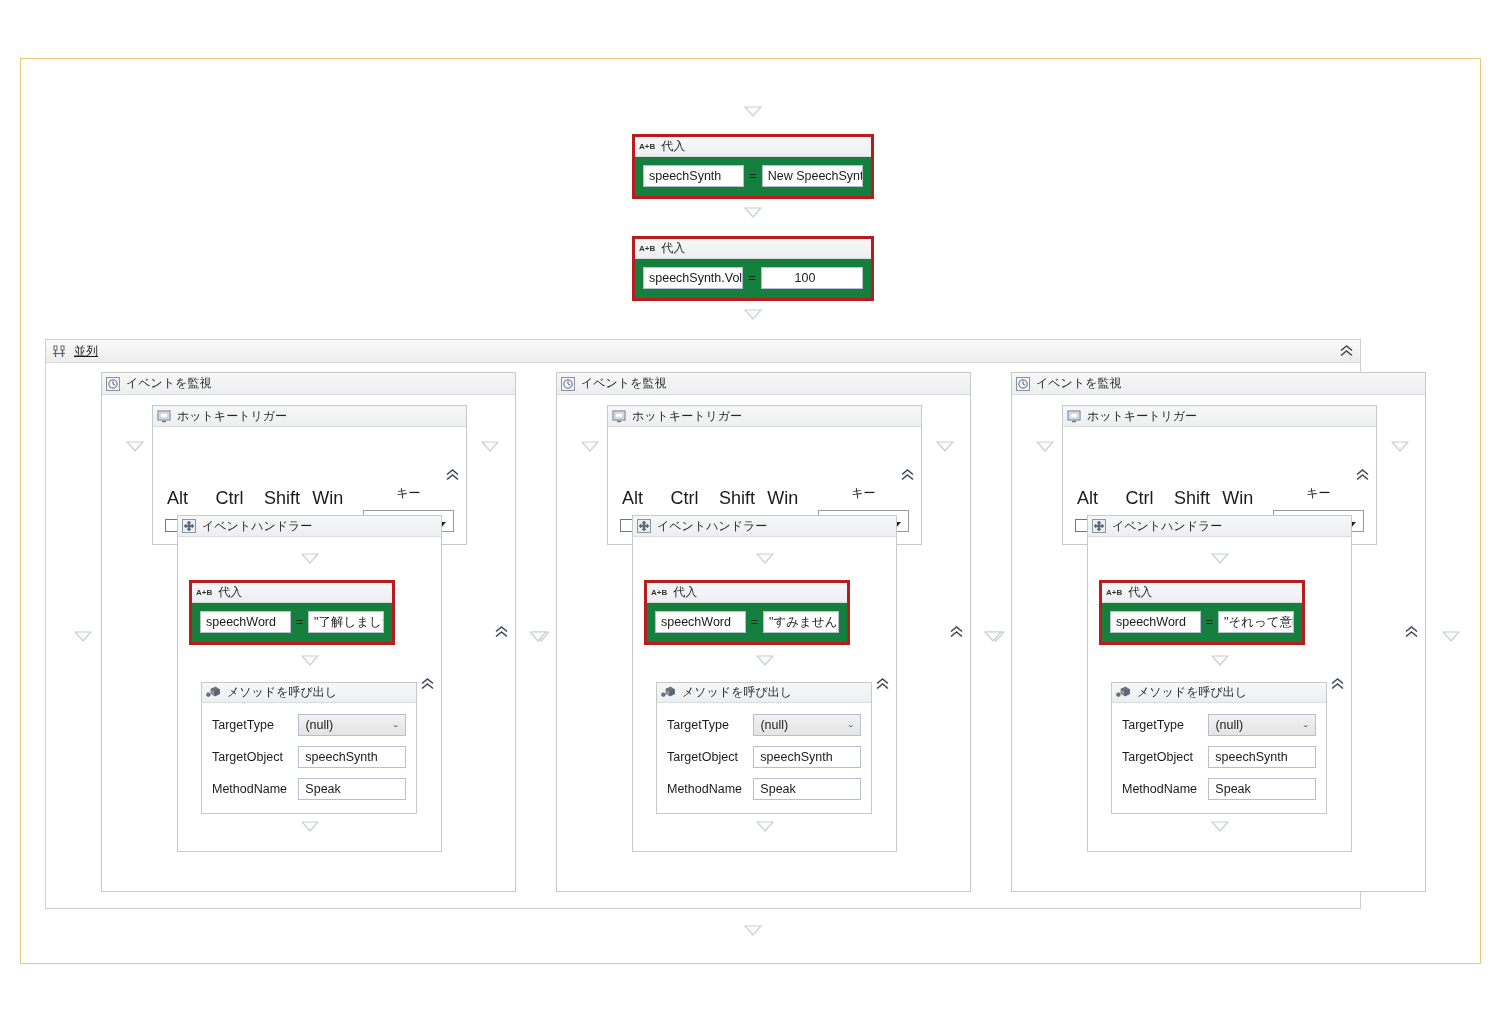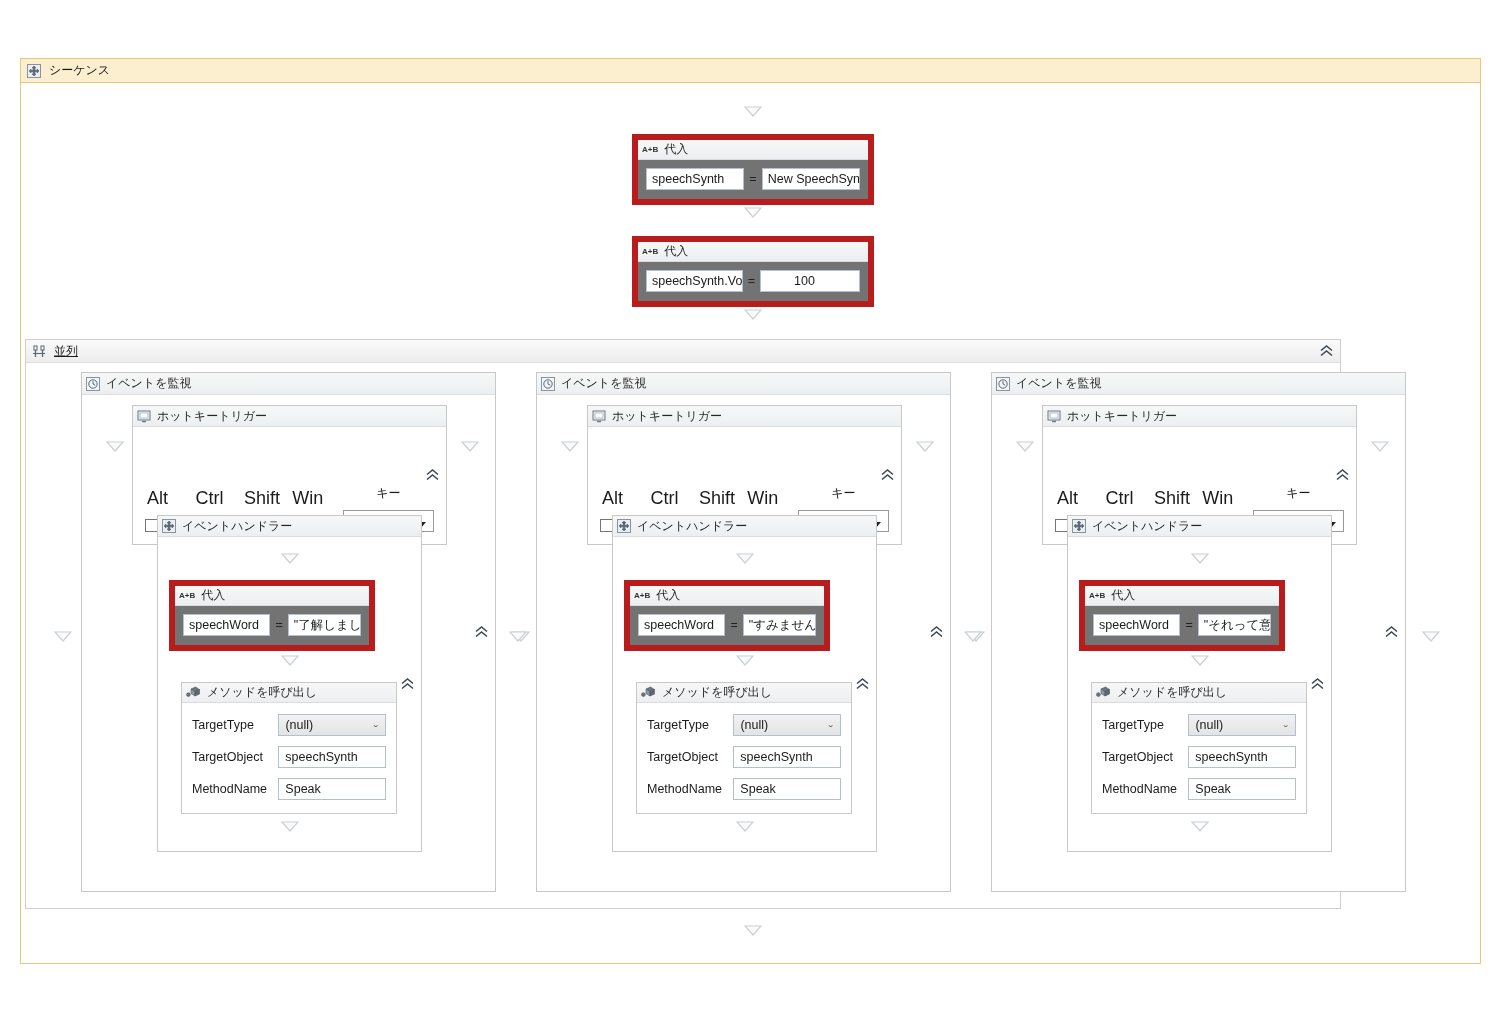--- a/index.html
+++ b/index.html
@@ -49,21 +49,21 @@
     padding: 0 6px;
     box-sizing: border-box;
     background: #fcefcf;
     border-bottom: 1px solid #e8c97a;
     font-size: 12px;
   }
 
   
   #parallel {
     position: absolute;
-    left: 4px;
+    left: 24px;
     top: 280px;
     width: 1316px;
     height: 570px;
     border: 1px solid #cfcfcf;
     box-sizing: border-box;
     background: #fff;
     text-decoration: underline;
   }
   #parallel > .par-header {
     display: flex;
@@ -155,21 +155,21 @@
     left: 75px;
     top: 142px;
     width: 265px;
     height: 337px;
     border: 1px solid #c8c8c8;
     background: #fff;
     box-sizing: border-box;
   }
 
   
-  .assign { border: 6px solid #b91c1c; background: #737373; box-sizing: border-box; }
+  .assign { border: 3px solid #b91c1c; background: #15803d; box-sizing: border-box; }
   .assign .act-header { height: 20px; }
   .assign-row {
     display: flex;
     align-items: center;
     padding: 8px 8px 9px 8px;
     gap: 4px;
   }
   .abox {
     height: 22px;
     border: 1px solid #b6bfd0;
@@ -252,29 +252,20 @@
     color: #333;
     font-family: "Liberation Sans", sans-serif;
     white-space: nowrap;
   }
 </style>
 </head>
 <body>
 
 <div id="sequence">
 
-  <div class="seq-header">
-    <span class="ico">
-      <svg width="14" height="14" viewBox="0 0 14 14">
-        <rect x="0.5" y="0.5" width="13" height="13" fill="#e9eef3" stroke="#8a93a0"></rect>
-        <path d="M7 2 L9 4 H7.8 V6.2 H10 V5 L12 7 L10 9 V7.8 H7.8 V10 H9 L7 12 L5 10 H6.2 V7.8 H4 V9 L2 7 L4 5 V6.2 H6.2 V4 H5 Z" fill="#5a6675" stroke="#3f4a57" stroke-width="0.4"></path>
-      </svg>
-    </span>
-    <span class="title">シーケンス</span>
-  </div>
 
   <div class="tri" style="left:723px; top:47px;">
     <svg width="18" height="11" viewBox="0 0 18 11">
         <path d="M1 1 L17 1 L9 10 Z" fill="#fbfbfc" stroke="#c9cfd6" stroke-width="1.2"></path>
       </svg>
   </div>
 
   <div class="assign" style="position:absolute; left:611px; top:75px; width:242px;">
     <div class="act-header">
       <span class="ico ico-ab">A+B</span>

